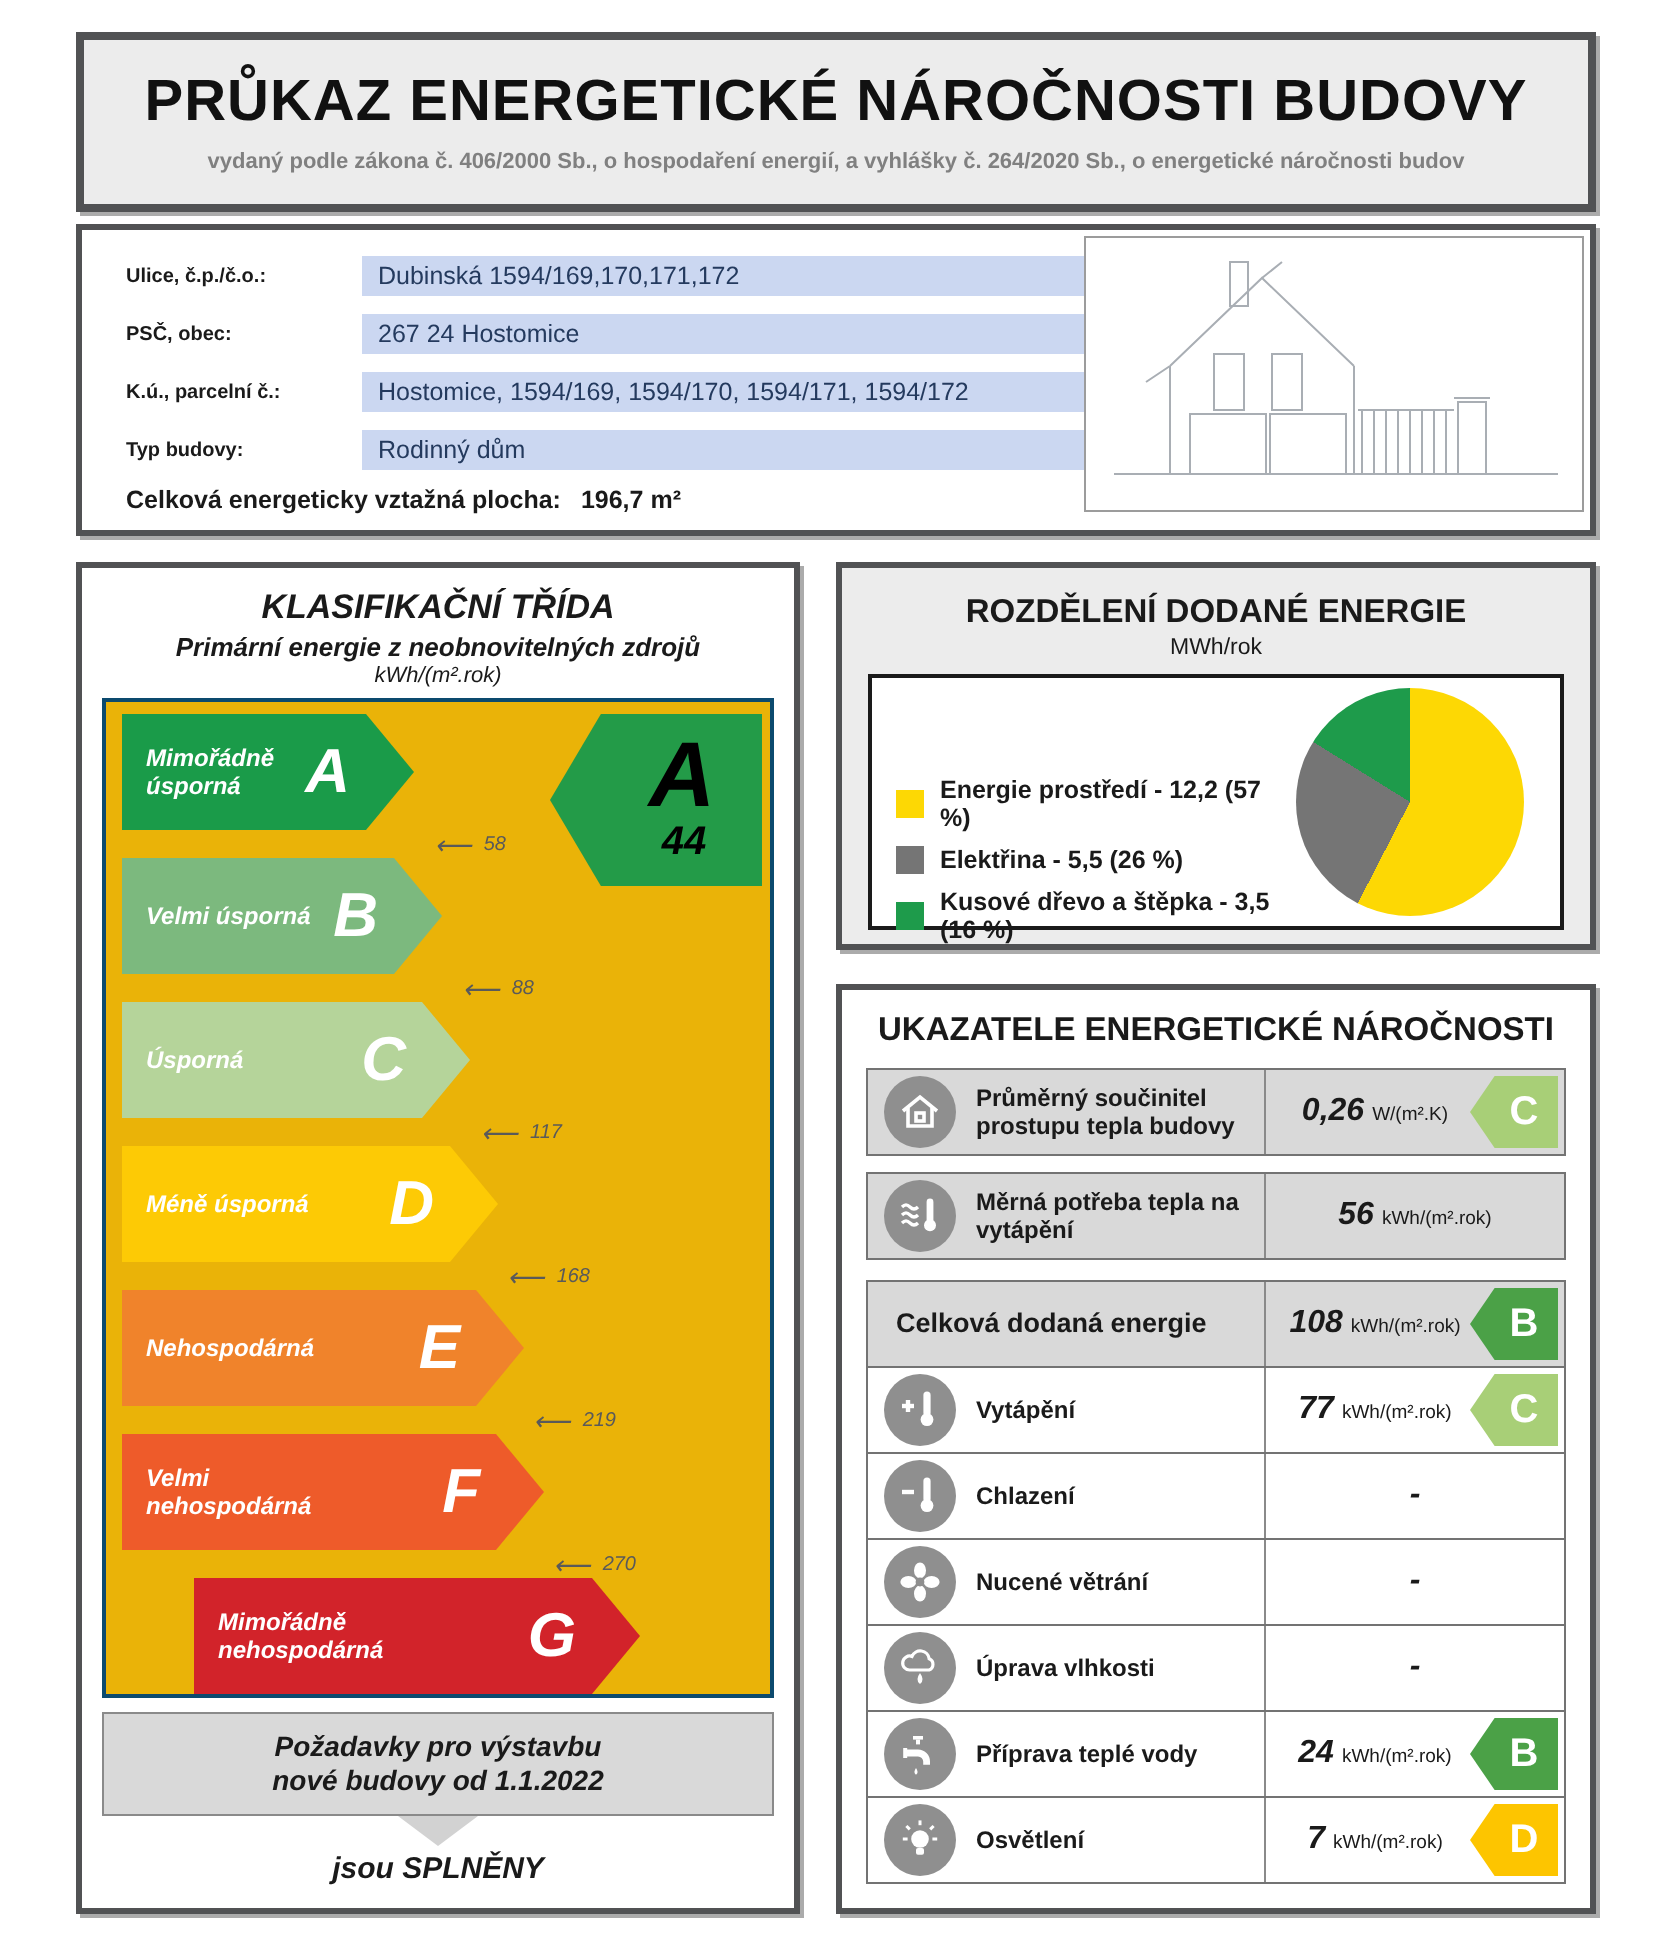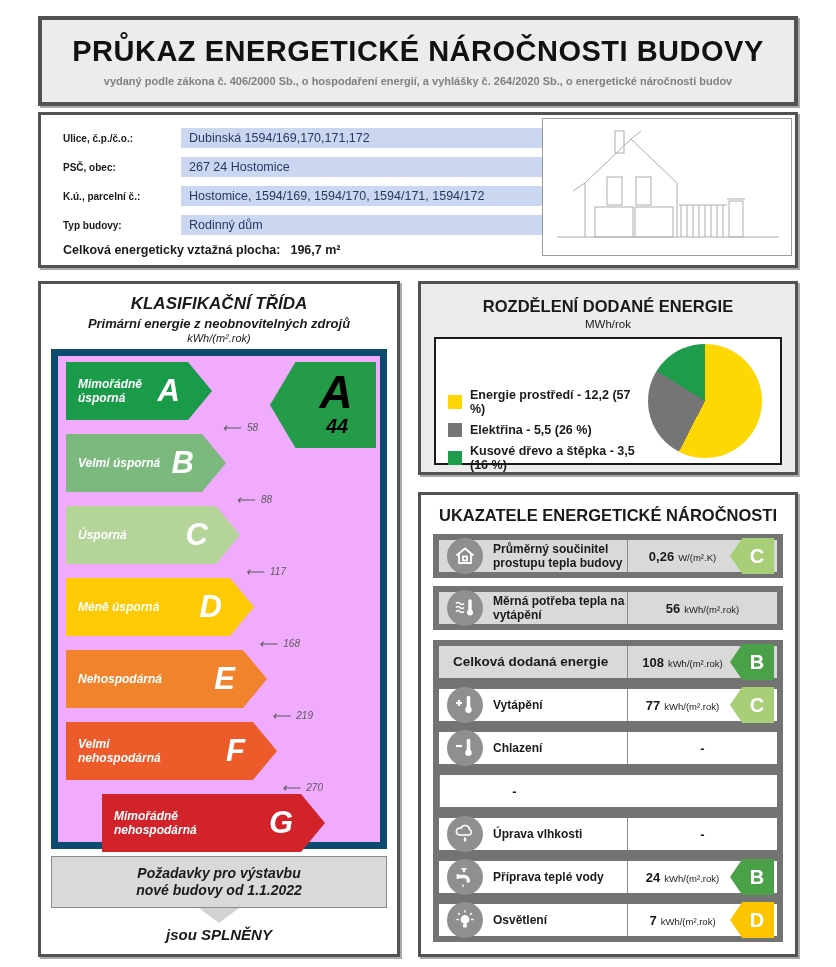--- a/index.html
+++ b/index.html
@@ -21,21 +21,21 @@
   .info-value { width:368px; font-size:12.5px; padding:3px 8px; color:#243a5e; }
   .info-area { margin-top:6px; font-size:12.5px; font-weight:bold; }
   .info-area .av { margin-left:10px; }
   .house-box { position:absolute; right:3px; top:3px; width:250px; height:138px; border:1px solid #9c9c9c; background:#fff; }
 
   
   .cls { left:38px; top:281px; width:362px; height:676px;font-style:italic; }
   .cls-title { text-align:center; font-size:17px; font-weight:bold; margin-top:10px; }
   .cls-sub { text-align:center; font-size:13px; font-weight:bold; margin-top:2px; }
   .cls-unit { text-align:center; font-size:11px; margin-top:1px; }
-  .arrows-box { margin:5px 10px 0; border:7px solid #0c4a6e; height:500px; position:relative; padding-top:6px; background:#f0abfc; }
+  .arrows-box { margin:5px 10px 0; border:2px solid #0c4a6e; height:500px; position:relative; padding-top:6px; background:#eab308; }
   .arrow { height:58px; margin-left:8px; position:relative; display:flex; align-items:center;
            clip-path:polygon(0 0, calc(100% - 24px) 0, 100% 50%, calc(100% - 24px) 100%, 0 100%); }
   .arrow .albl { color:#fff; font-weight:bold; font-size:12px; line-height:1.2; padding-left:12px; max-width:105px; }
   .arrow .altr { position:absolute; right:32px; top:50%; transform:translateY(-50%); color:#fff; font-weight:bold; font-size:31px; }
   .a1{width:146px;} .a2{width:160px;} .a3{width:174px;} .a4{width:188px;} .a5{width:201px;} .a6{width:211px;} .a7{width:223px;margin-left:44px;}
   .thr { height:14px; margin-left:8px; display:flex; align-items:center; justify-content:flex-end; gap:7px;
          color:#5a5a5a; font-size:10px; }
   .thr .arr { letter-spacing:-1px; }
   .thr .arr::before { content:"⟵"; font-size:13px; }
   .t1{width:192px;} .t2{width:206px;} .t3{width:220px;} .t4{width:234px;} .t5{width:247px;} .t6{width:257px;}
@@ -63,32 +63,32 @@
   .legend { align-self:flex-start; padding-top:10px;margin-top:39px; }
   .leg-row { display:flex; align-items:center; gap:8px; margin-bottom:7px; }
   .leg-sq { width:14px; height:14px; flex:0 0 14px; }
   .leg-txt { font-size:12.5px; font-weight:bold; }
   .pie { width:114px; height:114px; border-radius:50%; flex:0 0 114px; }
 
   
   .ind { left:418px; top:492px; width:380px; height:465px; }
   .ind-title { text-align:center; font-size:16.5px; font-weight:bold; margin:11px 0 9px; }
   .ind-rows { margin:0 12px; }
-  .ind-row { display:flex; height:44px; border:6px solid #737373; background:#fff; position:relative; }
+  .ind-row { display:flex; height:44px; border:1px solid #737373; background:#fff; position:relative; }
   .ind-row.shaded { background:#D9D9D9; }
   .ind-row.gap8 { margin-bottom:8px; }
   .ind-row.gap10 { margin-bottom:10px; }
   .ind-row.stack { margin-top:-1px; }
   .ind-left { flex:1; display:flex; align-items:center; gap:10px; padding-left:8px; }
   .ind-label { font-size:12px; font-weight:bold; line-height:1.2; max-width:145px; }
   .ind-label.big { font-size:13.5px; padding-left:6px; }
   .ind-right { width:150px; border-left:1px solid #8a8a8a; display:flex; align-items:center; justify-content:center; position:relative; }
   .vwrap { display:flex; align-items:baseline; gap:4px; }
   .has-badge .vwrap { margin-right:40px; }
-  .ind-val { font-size:13px; font-weight:bold; }
+  .ind-val { font-size:16px; font-weight:bold;font-style:italic; }
   .ind-unit { font-size:9.5px; }
   .badge { position:absolute; right:3px; top:50%; transform:translateY(-50%); width:44px; height:36px;
            clip-path:polygon(0 50%, 28% 0, 100% 0, 100% 100%, 28% 100%);
            display:flex; align-items:center; justify-content:center; }
   .badge span { color:#fff; font-weight:bold; font-size:20px; margin-left:10px; }
   .icircle { width:36px; height:36px; border-radius:50%; background:#8F8F8F; flex:0 0 36px;
              display:flex; align-items:center; justify-content:center; }
 </style>
 </head>
 <body>
@@ -346,20 +346,32 @@
         <div class="ind-label">Chlazení</div>
       </div>
       <div class="ind-right">
         <div class="vwrap">
           <span class="ind-val">-</span>
         </div>
       </div>
     </div>
 
     <div class="ind-row stack">
+      <div class="ind-left">
+        <div class="icircle">
+          <svg width="24" height="24" viewBox="0 0 24 24" fill="#fff">
+              <ellipse cx="12" cy="6.2" rx="3" ry="4"></ellipse>
+              <ellipse cx="12" cy="17.8" rx="3" ry="4"></ellipse>
+              <ellipse cx="6.2" cy="12" rx="4" ry="3"></ellipse>
+              <ellipse cx="17.8" cy="12" rx="4" ry="3"></ellipse>
+              <circle cx="12" cy="12" r="2.2" fill="#8F8F8F"></circle>
+            </svg>
+        </div>
+        <div class="ind-label">Nucené větrání</div>
+      </div>
       <div class="ind-right">
         <div class="vwrap">
           <span class="ind-val">-</span>
         </div>
       </div>
     </div>
 
     <div class="ind-row stack">
       <div class="ind-left">
         <div class="icircle">

